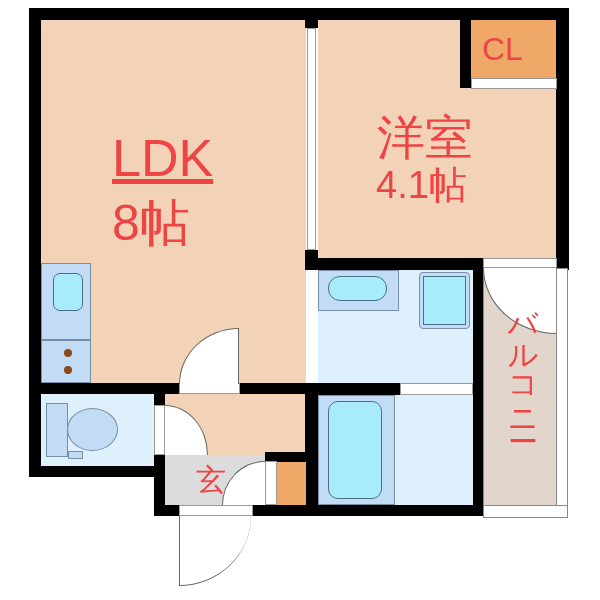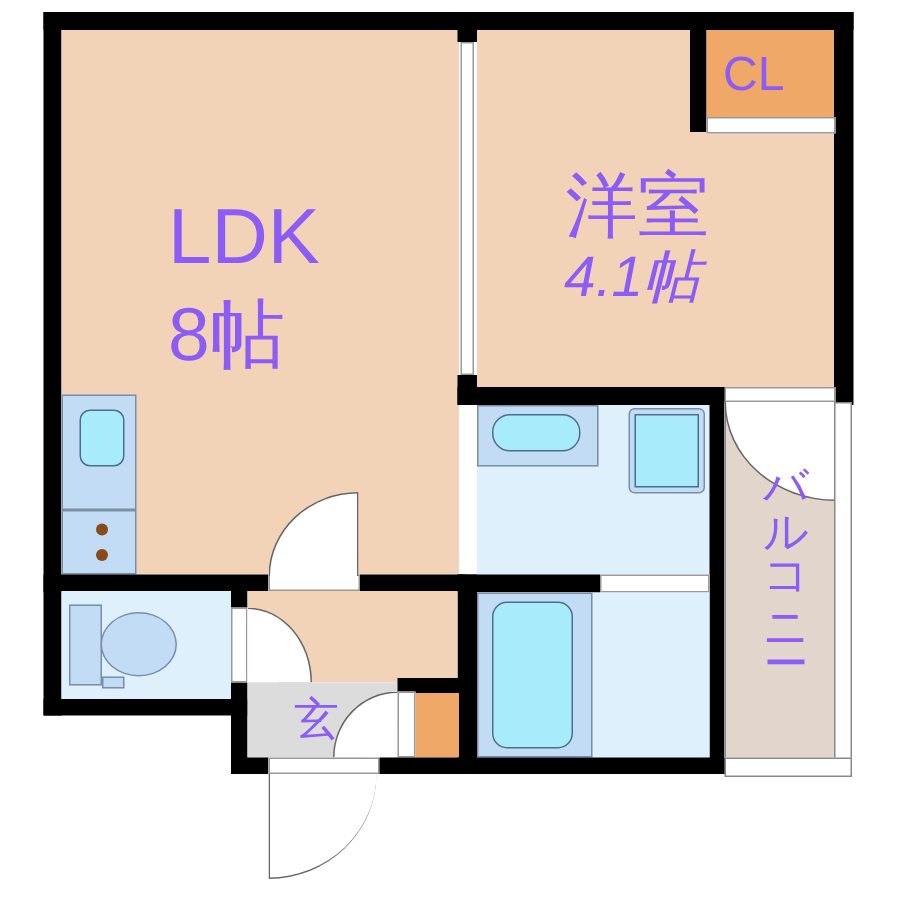--- a/index.html
+++ b/index.html
@@ -9,47 +9,47 @@
   .room-ldk { background:#f2d3b8; }
   .room-west { background:#f2d3b8; }
   .cl { background:#f0a868; }
   .wet { background:#dff0fd; }
   .fixture { background:#c2dcf5; border:1px solid #7a8fa6; }
   .basin { background:#a8ecfb; border:1px solid #4c6f88; }
   .balcony { background:#e2d5cc; border:1px solid #888; }
   .genkan { background:#dcdcdc; }
   .shoe { background:#f0a868; }
   .opening { background:#fff; border:1px solid #999; }
-  .label { color:#8b5cf6; line-height:1; white-space:nowrap; }
+  .label { color:#ef4444; line-height:1; white-space:nowrap; }
   .door-arc { border:1px solid #666; background:#fff; }
 </style>
 </head>
 <body>
 
 <div class="abs wall" style="left:29px;top:8px;width:540px;height:12px;"></div>
 <div class="abs wall" style="left:29px;top:8px;width:12px;height:387px;"></div>
 <div class="abs wall" style="left:556px;top:8px;width:13px;height:262px;"></div>
 
 <div class="abs room-ldk" style="left:41px;top:20px;width:265px;height:363px;"></div>
-<div class="abs label" style="left:112px;top:132px;font-size:52px;">LDK</div>
+<div class="abs label" style="left:112px;top:132px;font-size:52px;text-decoration:underline;">LDK</div>
 <div class="abs label" style="left:112px;top:198px;font-size:50px;">8帖</div>
 
 <div class="abs fixture" style="left:41px;top:263px;width:50px;height:77px;"></div>
 <div class="abs basin" style="left:53px;top:273px;width:30px;height:38px;border-radius:7px;"></div>
 <div class="abs fixture" style="left:41px;top:340px;width:50px;height:43px;"></div>
 <div class="abs" style="left:64px;top:349px;width:8px;height:8px;border-radius:50%;background:#8a4a1a;"></div>
 <div class="abs" style="left:64px;top:366px;width:8px;height:8px;border-radius:50%;background:#8a4a1a;"></div>
 
 <div class="abs wall" style="left:305px;top:8px;width:13px;height:20px;"></div>
 <div class="abs opening" style="left:307px;top:28px;width:9px;height:222px;"></div>
 <div class="abs wall" style="left:305px;top:250px;width:13px;height:20px;"></div>
 
 <div class="abs room-west" style="left:318px;top:20px;width:238px;height:238px;"></div>
 <div class="abs label" style="left:377px;top:114px;font-size:48px;">洋室</div>
-<div class="abs label" style="left:376px;top:166px;font-size:38px;font-style:italic;">4.1帖</div>
+<div class="abs label" style="left:376px;top:166px;font-size:38px;">4.1帖</div>
 
 <div class="abs wall" style="left:460px;top:20px;width:11px;height:68px;"></div>
 <div class="abs cl" style="left:471px;top:20px;width:85px;height:58px;"></div>
 <div class="abs label" style="left:482px;top:33px;font-size:32px;">CL</div>
 <div class="abs opening" style="left:471px;top:78px;width:86px;height:11px;"></div>
 
 <div class="abs wall" style="left:305px;top:258px;width:178px;height:12px;"></div>
 <div class="abs opening" style="left:483px;top:258px;width:74px;height:10px;"></div>
 
 <div class="abs wet" style="left:318px;top:270px;width:155px;height:113px;"></div>

